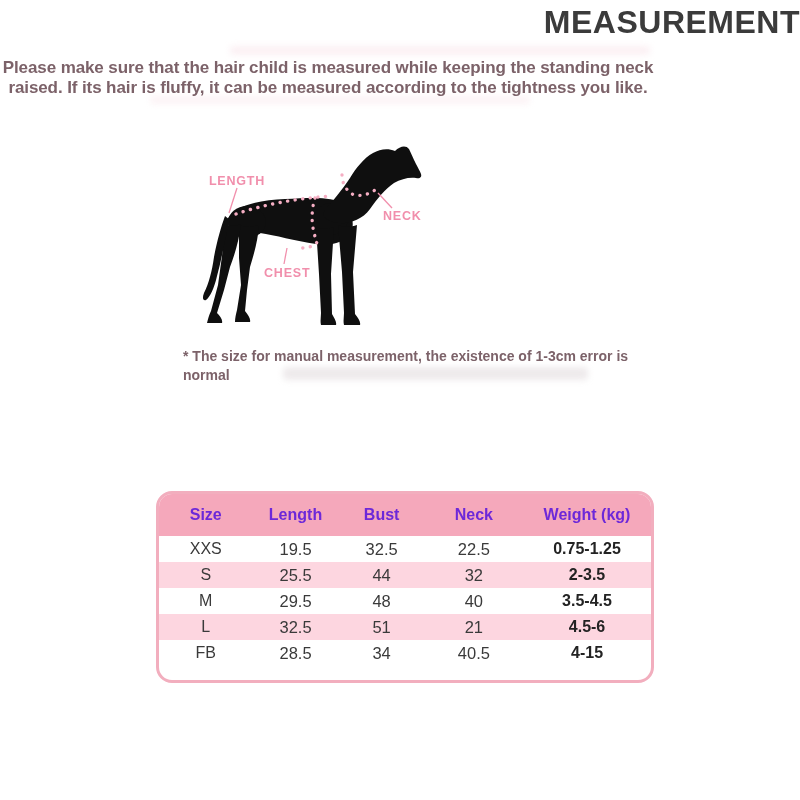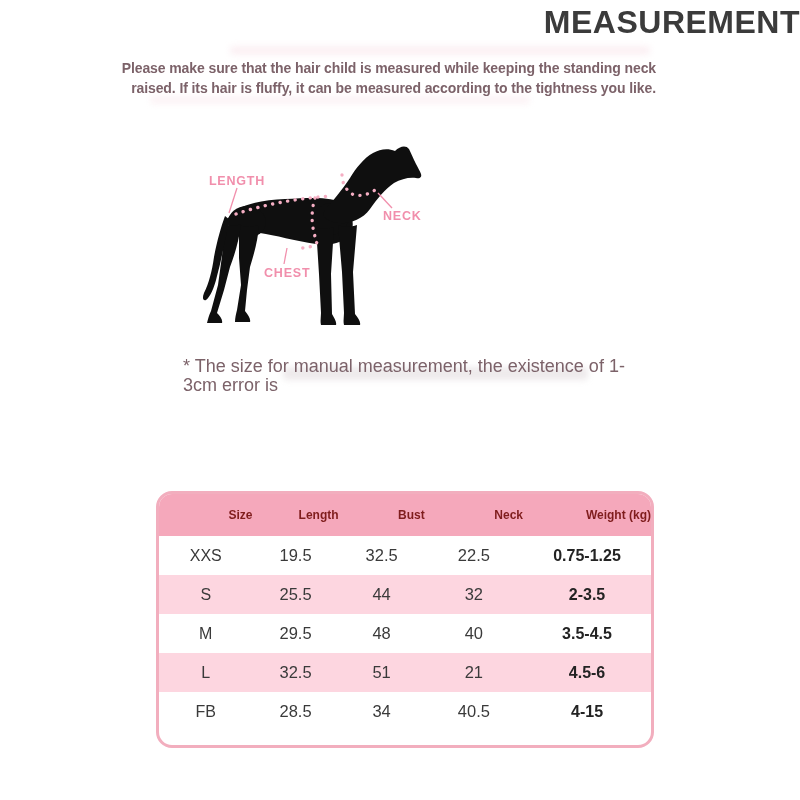--- a/index.html
+++ b/index.html
@@ -25,22 +25,22 @@
     top:4px; left:0; width:800px;
     text-align:right;
     font-size:32px;
     font-weight:bold;
     letter-spacing:0.5px;
     color:var(--title-color);
   }
   .subtitle{
     position:absolute;
     top:58px; left:0; width:656px;
-    text-align:right;
-    font-size:14px;
+    text-align:center;
+    font-size:17px;
     font-weight:bold;
     color:var(--mauve);
     line-height:20px;
     letter-spacing:-0.1px;
   }
   .subtitle div{white-space:nowrap;}
   .watermark{
     position:absolute;
     border-radius:4px;
     filter:blur(3px);
@@ -68,24 +68,24 @@
   }
   .diagram-label{
     fill:var(--label-color);
     font-family:"Liberation Sans", sans-serif;
     font-size:12.5px;
     font-weight:bold;
     letter-spacing:0.8px;
   }
   .note{
     position:absolute;
-    top:357px; left:183px;
+    top:347px; left:183px;
     width:470px;
-    font-size:18px;
-    font-weight:normal;
+    font-size:14px;
+    font-weight:bold;
     color:var(--mauve);
     line-height:19px;
   }
   .size-table-card{
     position:absolute;
     top:491px; left:156px;
     width:498px;
     background:#ffffff;
     border:3px solid var(--table-border);
     border-radius:16px;
@@ -93,27 +93,27 @@
     padding-bottom:14px;
   }
   table.size-table{
     width:100%;
     border-collapse:collapse;
     table-layout:fixed;
   }
   .size-table th{
     background:var(--header-bg);
     height:42px;
-    font-size:12px;
-    font-weight:bold;
-    color:#7f1d1d;
-    text-align:right;
+    font-size:16px;
+    font-weight:bold;
+    color:#6d28d9;
+    text-align:center;
   }
   .size-table td{
-    height:39px;
+    height:26px;
     text-align:center;
     font-size:16.5px;
     font-weight:normal;
     color:#3a3a3a;
     background:#ffffff;
   }
   .size-table tbody tr:nth-child(even) td{
     background:var(--alt-row-bg);
   }
   .size-table td.size-cell{font-size:16px;}
@@ -172,20 +172,21 @@
       <path d="M107,118 L104,134"></path>
     </g>
     <text class="diagram-label" x="57" y="55" text-anchor="middle">LENGTH</text>
     <text class="diagram-label" x="203" y="90">NECK</text>
     <text class="diagram-label" x="84" y="147">CHEST</text>
   </svg>
 </div>
 
 <div class="note">
   <div>* The size for manual measurement, the existence of 1-3cm error is</div>
+  <div>normal</div>
 </div>
 
 <div class="size-table-card">
   <table class="size-table">
     <colgroup>
       <col class="col-size">
         <col class="col-length">
         <col class="col-bust">
         <col class="col-neck">
         <col class="col-weight">

